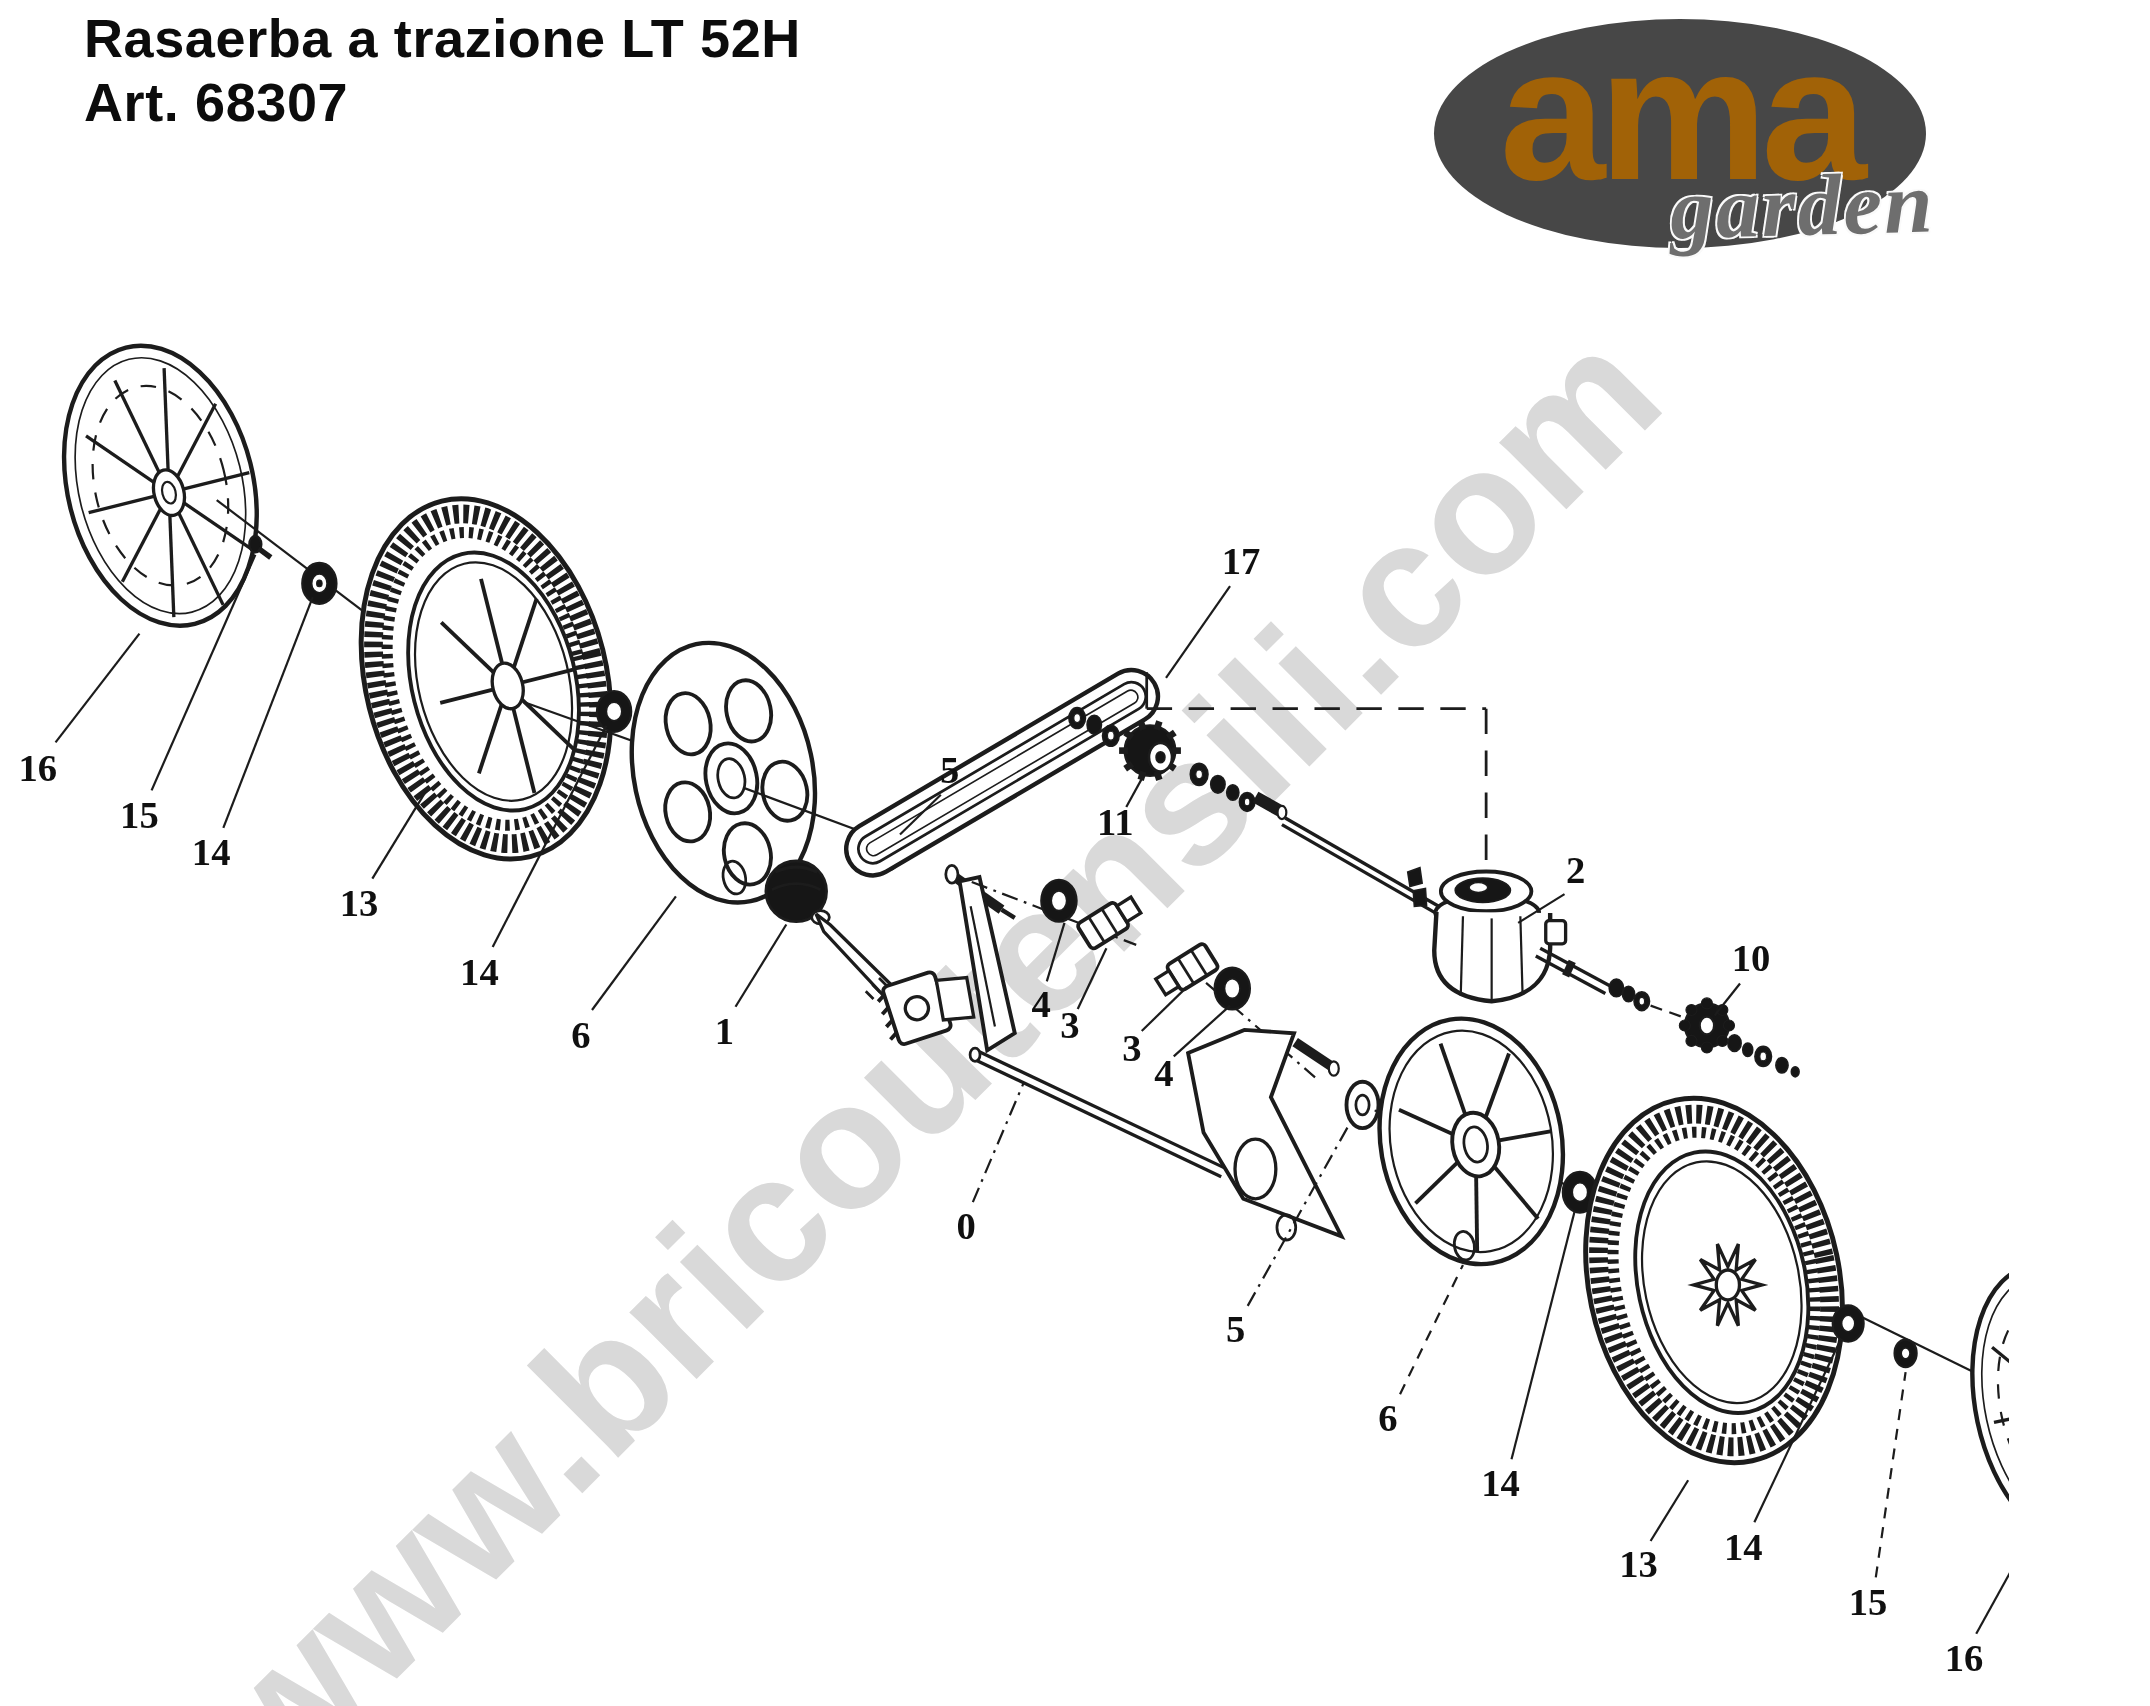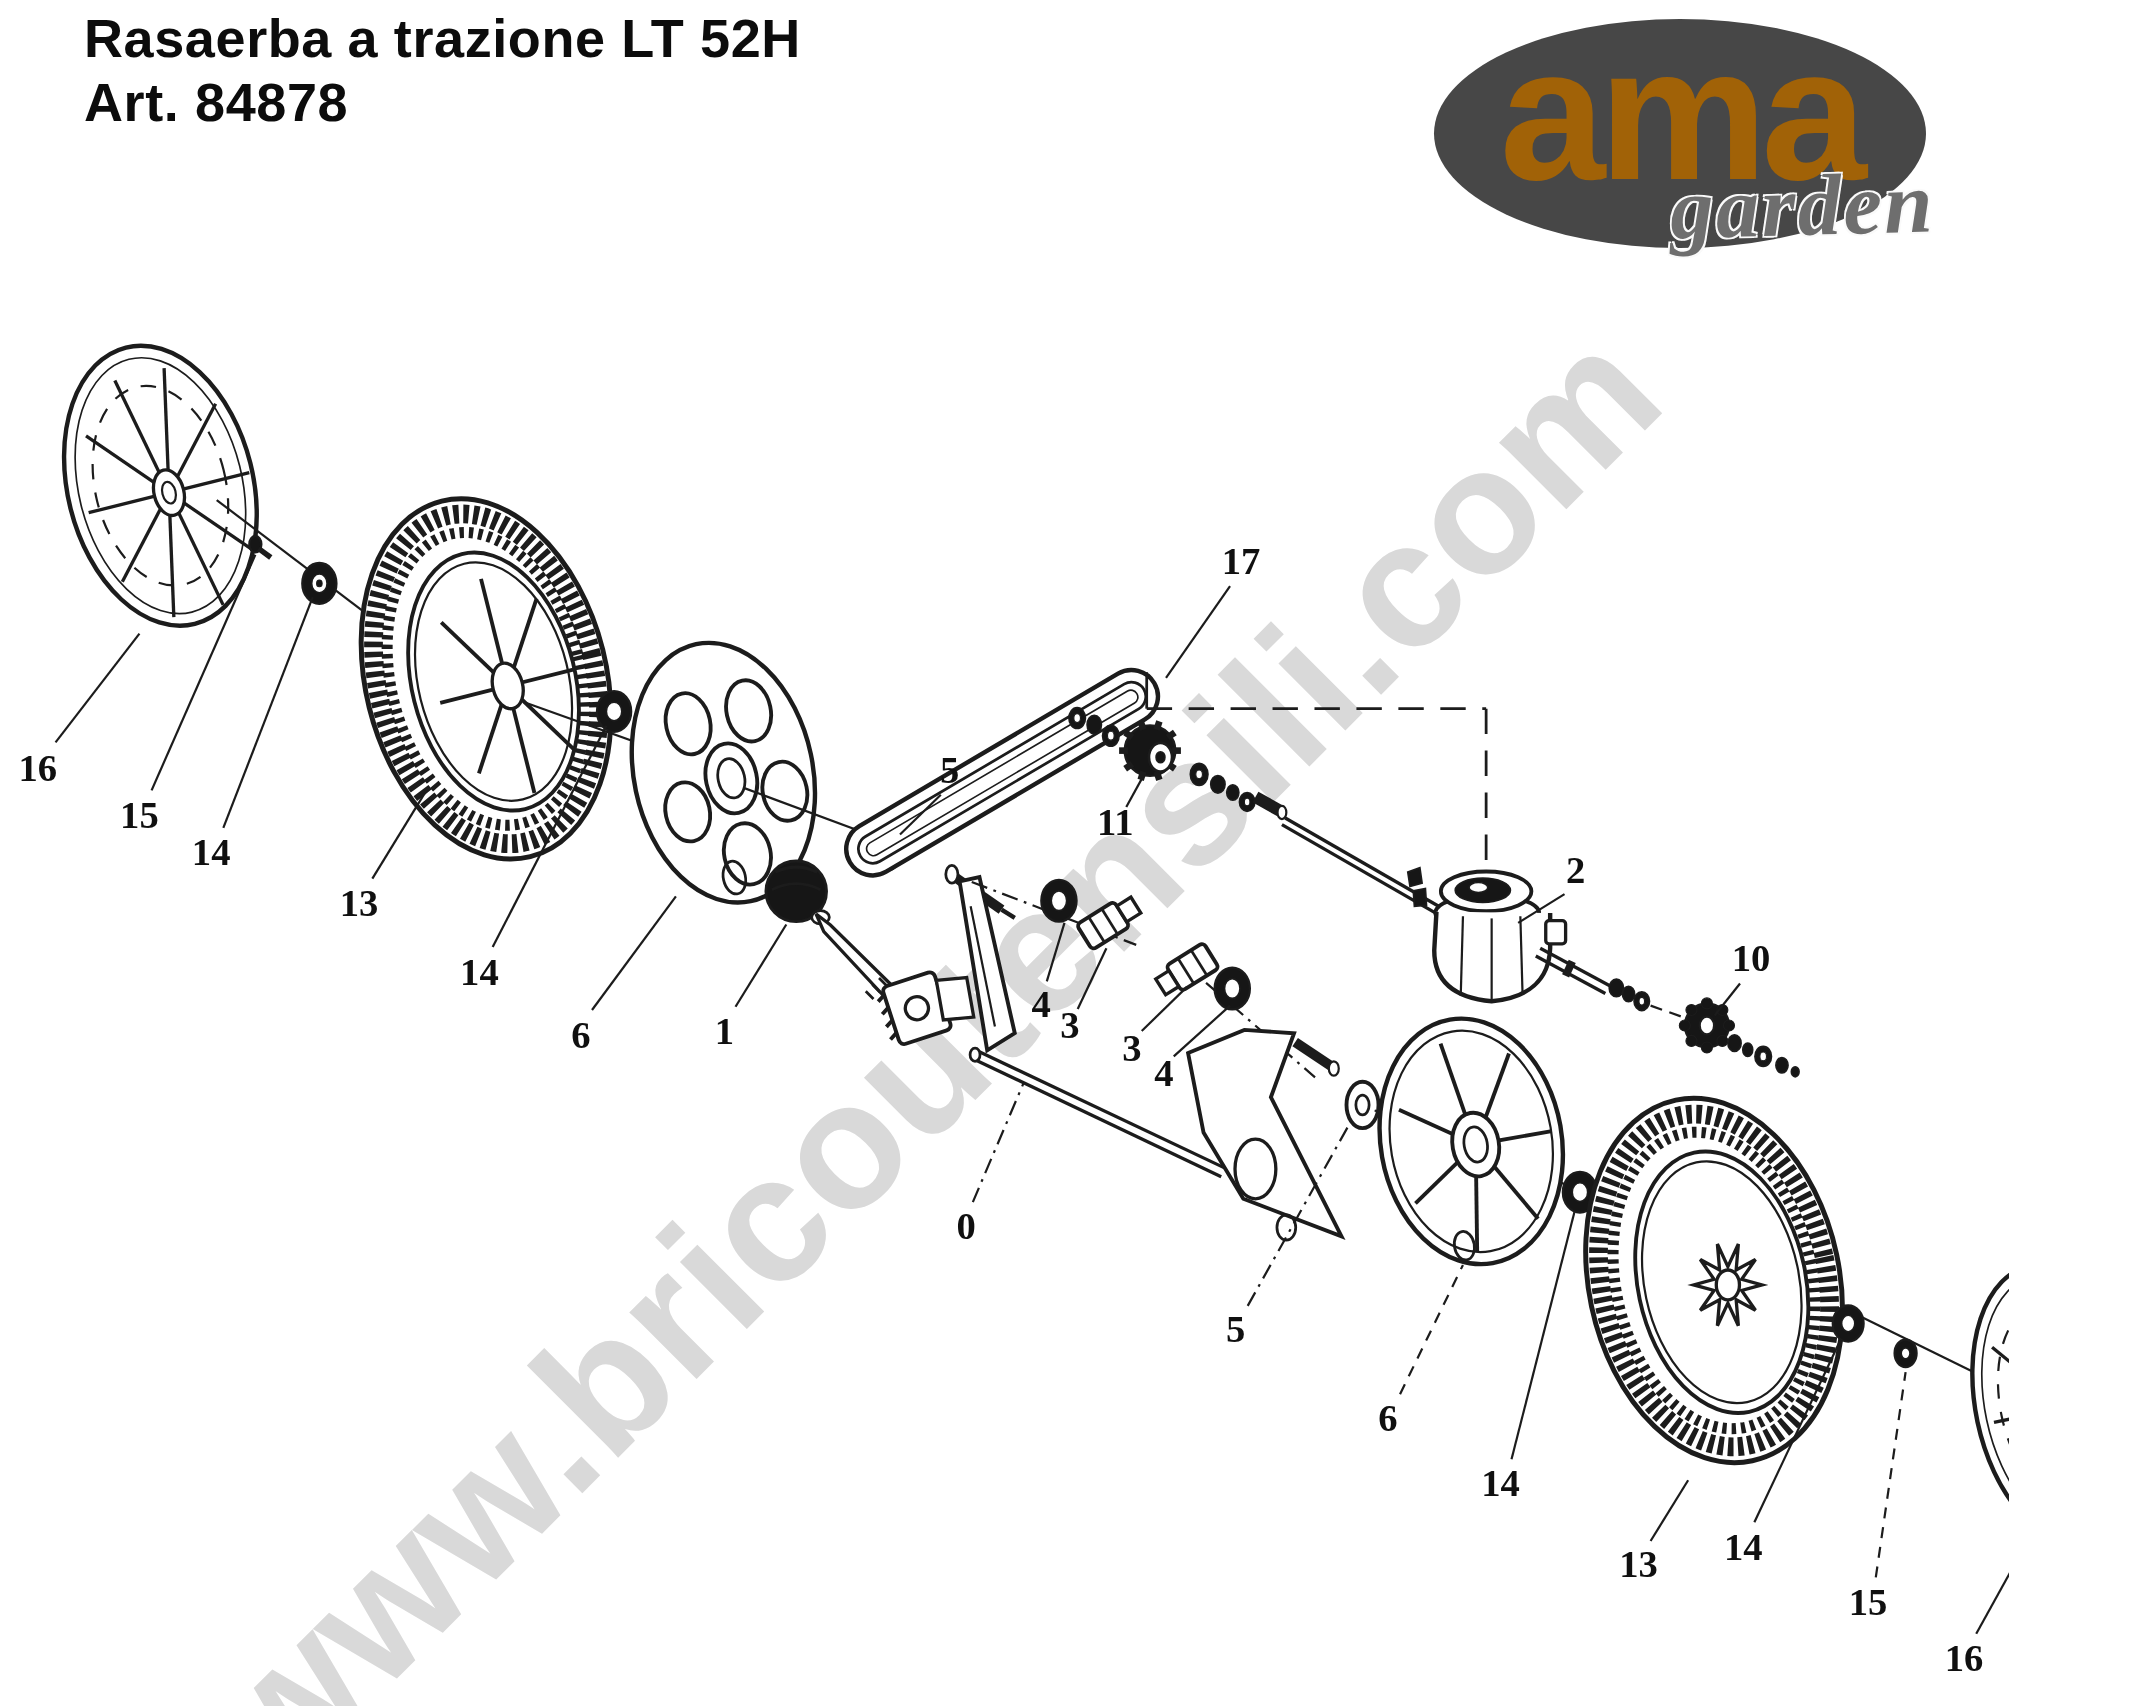--- a/index.html
+++ b/index.html
@@ -28,21 +28,21 @@
   .fd{stroke:#1c1c1c;fill:#161616;}
   text.plabel{font-family:"Liberation Serif",serif;font-weight:bold;font-size:70px;fill:#101010;}
 </style>
 </head>
 <body>
 
 <div id="page">
 
   <div id="title-block">
     <div>Rasaerba a trazione LT 52H</div>
-    <div>Art. 84878</div>
+    <div>Art. 68307</div>
   </div>
 
   <div id="logo">
     <div class="ellipse" style="background: rgb(71, 71, 71);"></div>
     <div class="brand" style="color: #a16207;">ama</div>
     <div class="script" style="color: rgb(110, 110, 110);">garden</div>
   </div>
 
   <div id="watermark" style="color: rgb(217, 217, 217);">www.bricoutensili.com</div>
 

